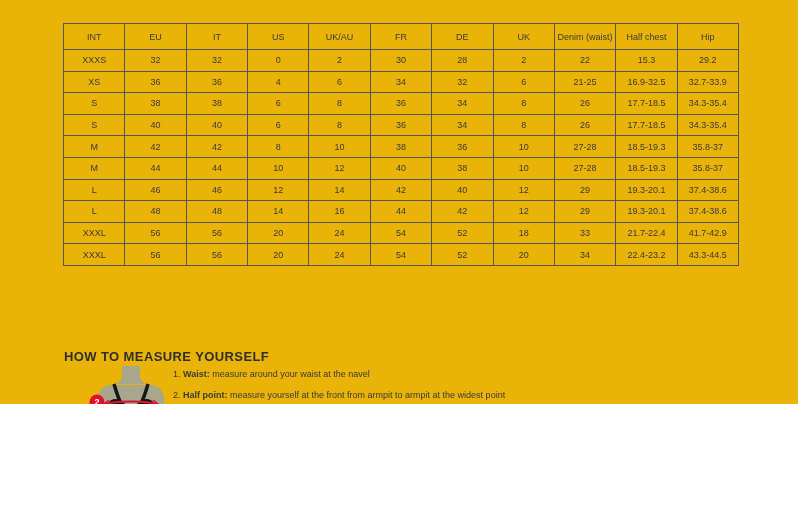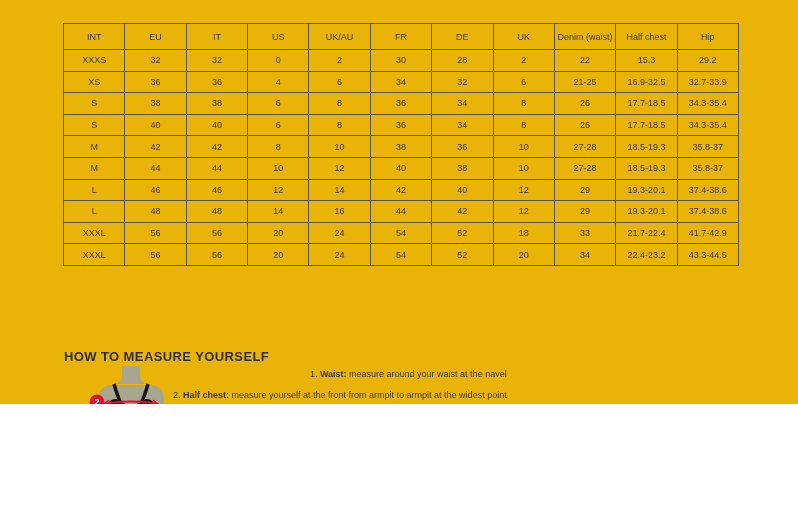--- a/index.html
+++ b/index.html
@@ -58,21 +58,21 @@
     width: 135px;
     height: 145px;
   }
   .instructions {
     position: absolute;
     left: 173px;
     top: 364px;
     font-size: 9px;
     color: #3a3a3a;
   }
-  .instruction { line-height: 21px; white-space: nowrap; text-align: right; }
+  .instruction { line-height: 21px; white-space: nowrap; }
   .instruction .bold { font-weight: bold; }
 
   .badge-num {
     font-family: "Liberation Sans", sans-serif;
     font-size: 9px;
     font-weight: bold;
     fill: #ffffff;
     text-anchor: middle;
   }
 </style>
@@ -296,16 +296,16 @@
         <circle cx="90" cy="63" r="7.5" fill="#e0102d"></circle>
         <text class="badge-num" x="90" y="66.3">1</text>
         <circle cx="24" cy="87" r="7.5" fill="#e0102d"></circle>
         <text class="badge-num" x="24" y="90.3">3</text>
       </g>
     </svg>
   </div>
 
   <div class="instructions">
       <div class="instruction"><span>1. </span><span class="bold">Waist:</span><span> measure around your waist at the navel</span></div>
-      <div class="instruction"><span>2. </span><span class="bold">Half chest:</span><span> measure yourself at the front from armpit to armpit at the widest point</span></div>
+      <div class="instruction"><span>2. </span><span class="bold">Half point:</span><span> measure yourself at the front from armpit to armpit at the widest point</span></div>
     </div>
 
 </div>
 
 </body></html>

